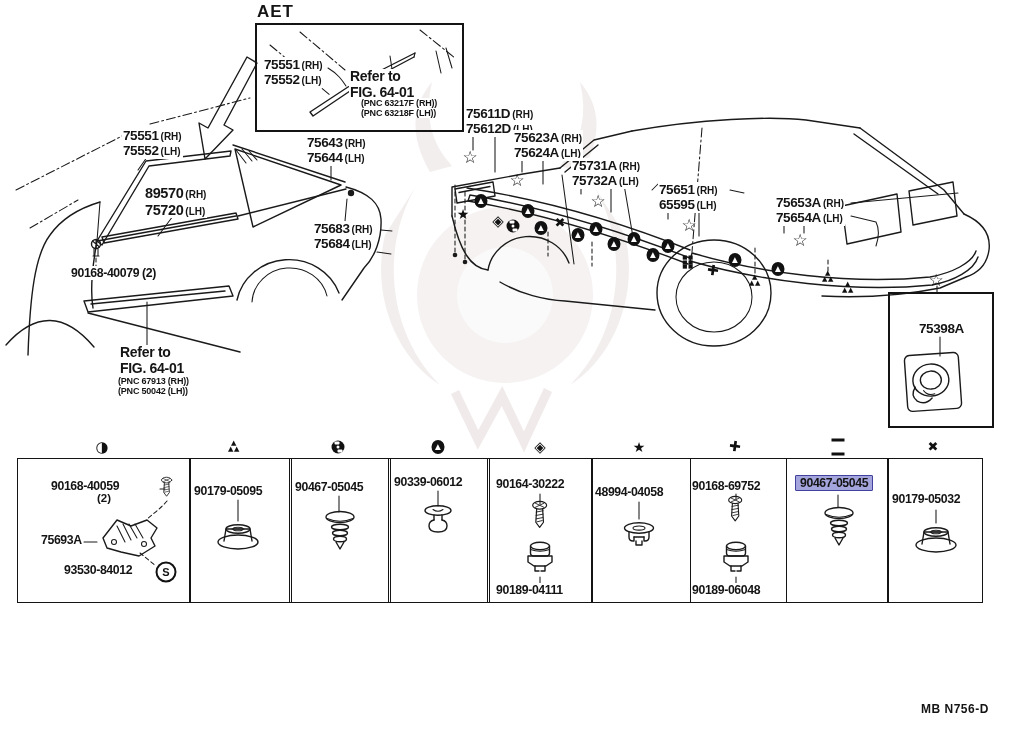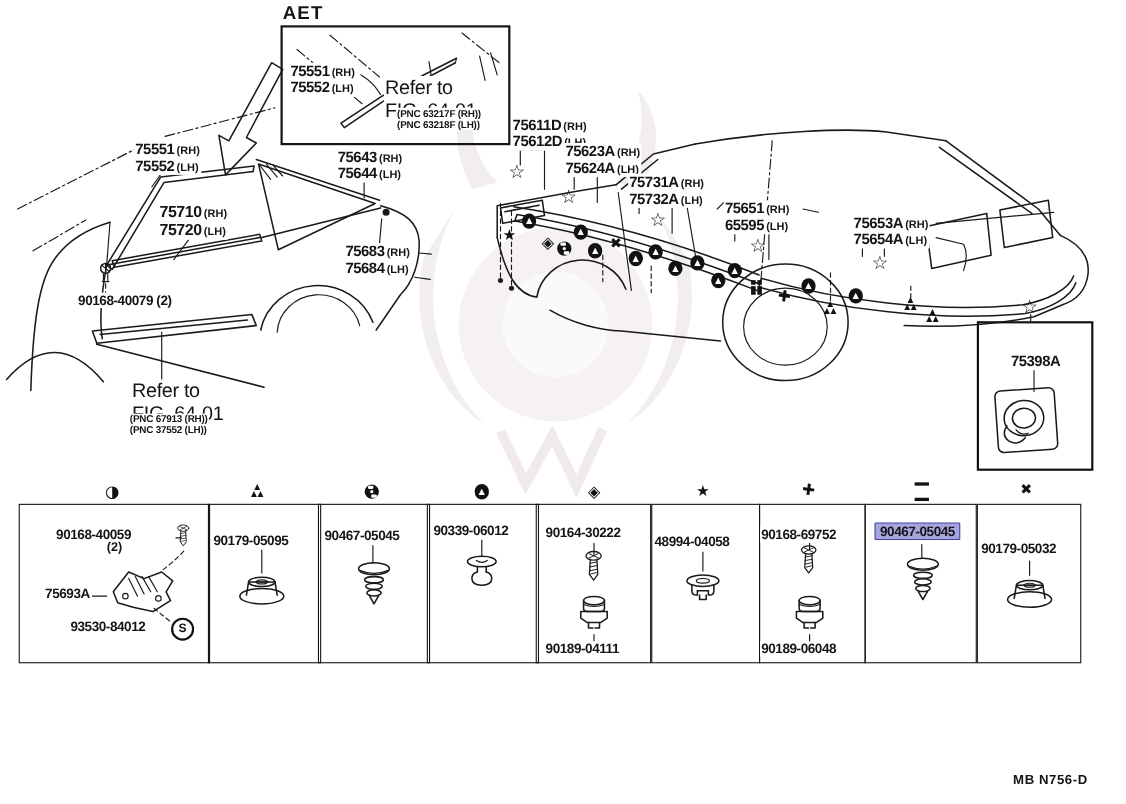--- a/index.html
+++ b/index.html
@@ -9,21 +9,21 @@
   .s{stroke:#1a1a1a;fill:none;stroke-width:1.4;stroke-linecap:round;stroke-linejoin:round}
   .s1{stroke-width:1.05}
   .dd{stroke-dasharray:9 3 2 3}
   .ds{stroke-dasharray:4 3}
   .box{position:absolute;border:2px solid #141414;z-index:2}
   .fbox{position:absolute;border:1.8px solid #141414;z-index:2}
   .lbl{position:absolute;z-index:4;white-space:nowrap;background:#fff;padding:0 1px;line-height:1.14}
   .plabel{font-weight:bold;font-size:13.5px;letter-spacing:-0.4px}
   .side{font-size:10px;margin-left:2px;letter-spacing:0}
   .title{font-size:17px;font-weight:bold;letter-spacing:1px;background:transparent}
-  .refer{font-weight:normal;font-size:18px;letter-spacing:-0.3px}
+  .refer{font-weight:bold;font-size:14px;letter-spacing:-0.3px}
   .pnc{font-weight:bold;font-size:9px;line-height:10px;letter-spacing:-0.2px}
   .pnum{font-weight:bold;font-size:12.3px;letter-spacing:-0.4px;text-align:center}
   .hl{background:#a5a5de;border:1.5px solid #42429e;padding:0 4px;border-radius:1px}
   .footer{font-weight:bold;font-size:12px;letter-spacing:0.5px;background:transparent}
   .qty{font-weight:bold;font-size:11.5px}
   
   .marker{position:absolute;z-index:5;transform:translate(-50%,-50%);color:#111;
           display:flex;align-items:center;justify-content:center;line-height:1;
           font-family:"DejaVu Sans",sans-serif}
   .sym-star-open{font-size:17px;font-weight:400}
@@ -236,35 +236,35 @@
 
   <div class="lbl plabel" style="left:122px;top:128px">
     <div><span>75551</span><span class="side">(RH)</span></div>
     <div><span>75552</span><span class="side">(LH)</span></div>
   </div>
   <div class="lbl plabel" style="left:306px;top:135px">
     <div><span>75643</span><span class="side">(RH)</span></div>
     <div><span>75644</span><span class="side">(LH)</span></div>
   </div>
   <div class="lbl plabel" style="left:144px;top:185px;font-size:14.5px">
-    <div><span>75710</span><span class="side">(RH)</span></div>
+    <div><span>89570</span><span class="side">(RH)</span></div>
     <div><span>75720</span><span class="side">(LH)</span></div>
   </div>
   <div class="lbl plabel" style="left:313px;top:221px">
     <div><span>75683</span><span class="side">(RH)</span></div>
     <div><span>75684</span><span class="side">(LH)</span></div>
   </div>
   <div class="lbl pnum" style="left:70px;top:266px">90168-40079 (2)</div>
   <div class="lbl refer" style="left:119px;top:345px">
     <div>Refer to</div>
     <div>FIG. 64-01</div>
   </div>
   <div class="lbl pnc" style="left:117px;top:376px">
     <div>(PNC 67913 (RH))</div>
-    <div>(PNC 37552 (LH))</div>
+    <div>(PNC 50042 (LH))</div>
   </div>
 
   <div class="lbl plabel" style="left:465px;top:106px">
     <div><span>75611D</span><span class="side">(RH)</span></div>
     <div><span>75612D</span><span class="side">(LH)</span></div>
   </div>
   <div class="lbl plabel" style="left:513px;top:130px">
     <div><span>75623A</span><span class="side">(RH)</span></div>
     <div><span>75624A</span><span class="side">(LH)</span></div>
   </div>

